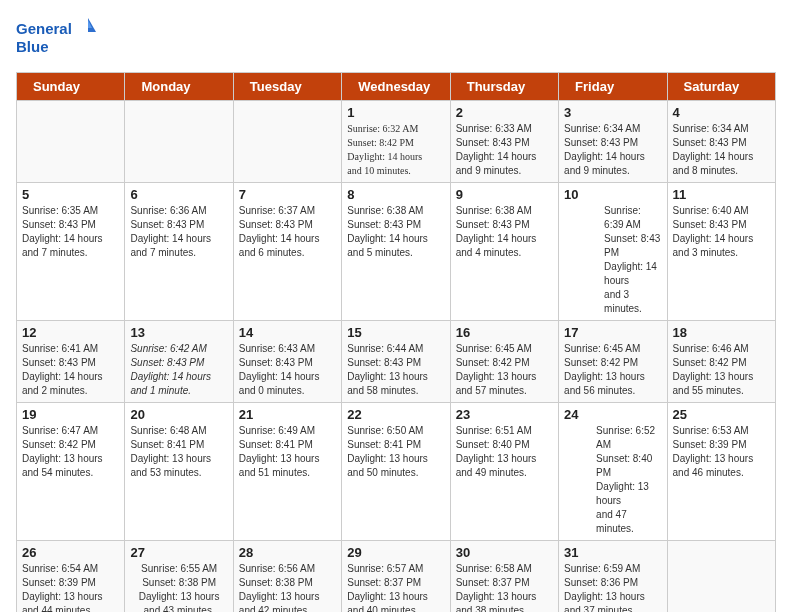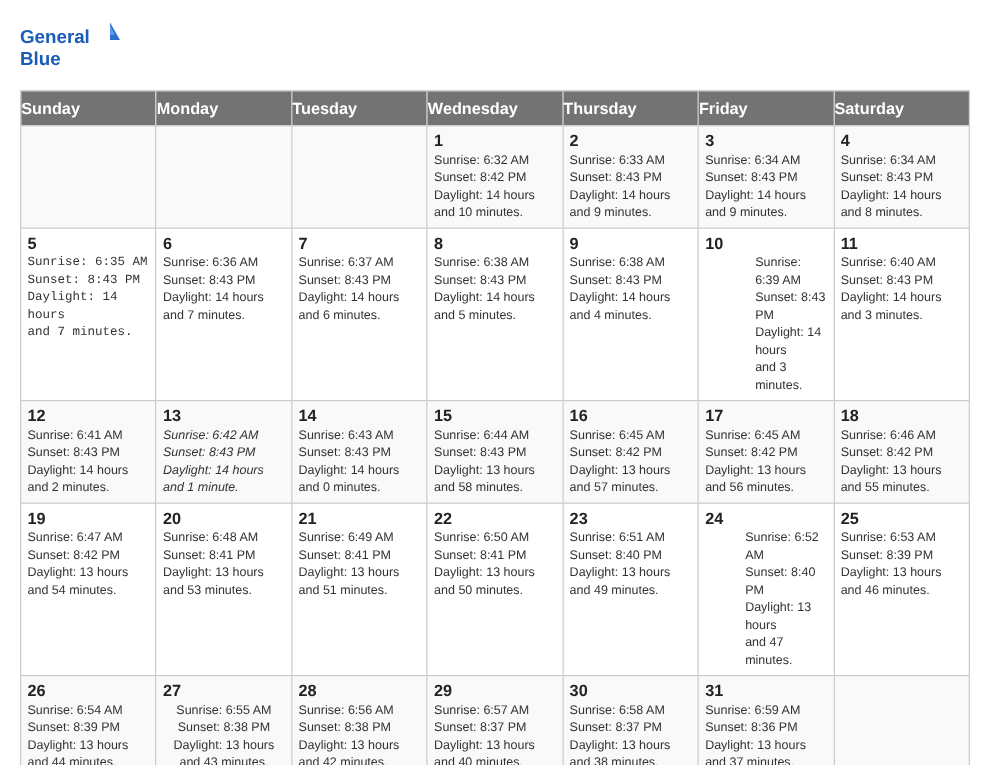--- a/index.html
+++ b/index.html
@@ -37,25 +37,25 @@
       font-size: 15px;
       color: #555;
       margin-top: 2px;
     }
     table {
       width: 100%;
       border-collapse: collapse;
       table-layout: fixed;
     }
     thead th {
-      background-color: #737373;
+      background-color: #c2410c;
       color: #fff;
       font-size: 13px;
       font-weight: bold;
-      padding: 6px 0;
+      padding: 6px 16px;
       text-align: left;
       border: 1px solid #ccc;
     }
     tbody td {
       vertical-align: top;
       border: 1px solid #ccc;
       padding: 4px 5px;
       font-size: 10.5px;
       color: #333;
       height: 80px;
@@ -108,21 +108,21 @@
         <th>Saturday</th>
       </tr>
   </thead>
   <tbody id="calendar-body">
       <tr>
         <td class="empty-cell"></td>
         <td class="empty-cell"></td>
         <td class="empty-cell"></td>
         <td>
           <span class="day-number">1</span>
-          <div class="day-info" style="white-space: pre-line;">Sunrise: 6:32 AM
+          <div class="day-info" style="white-space: pre-line; font-family: Liberation Serif, serif;">Sunrise: 6:32 AM
 Sunset: 8:42 PM
 Daylight: 14 hours
 and 10 minutes.</div>
         </td>
         <td>
           <span class="day-number">2</span>
           <div class="day-info" style="white-space: pre-line;">Sunrise: 6:33 AM
 Sunset: 8:43 PM
 Daylight: 14 hours
 and 9 minutes.</div>
@@ -138,21 +138,21 @@
           <span class="day-number">4</span>
           <div class="day-info" style="white-space: pre-line;">Sunrise: 6:34 AM
 Sunset: 8:43 PM
 Daylight: 14 hours
 and 8 minutes.</div>
         </td>
       </tr>
       <tr>
         <td>
           <span class="day-number">5</span>
-          <div class="day-info" style="white-space: pre-line; font-family: Liberation Mono, monospace;">Sunrise: 6:35 AM
+          <div class="day-info" style="white-space: pre-line;">Sunrise: 6:35 AM
 Sunset: 8:43 PM
 Daylight: 14 hours
 and 7 minutes.</div>
         </td>
         <td>
           <span class="day-number">6</span>
           <div class="day-info" style="white-space: pre-line;">Sunrise: 6:36 AM
 Sunset: 8:43 PM
 Daylight: 14 hours
 and 7 minutes.</div>

